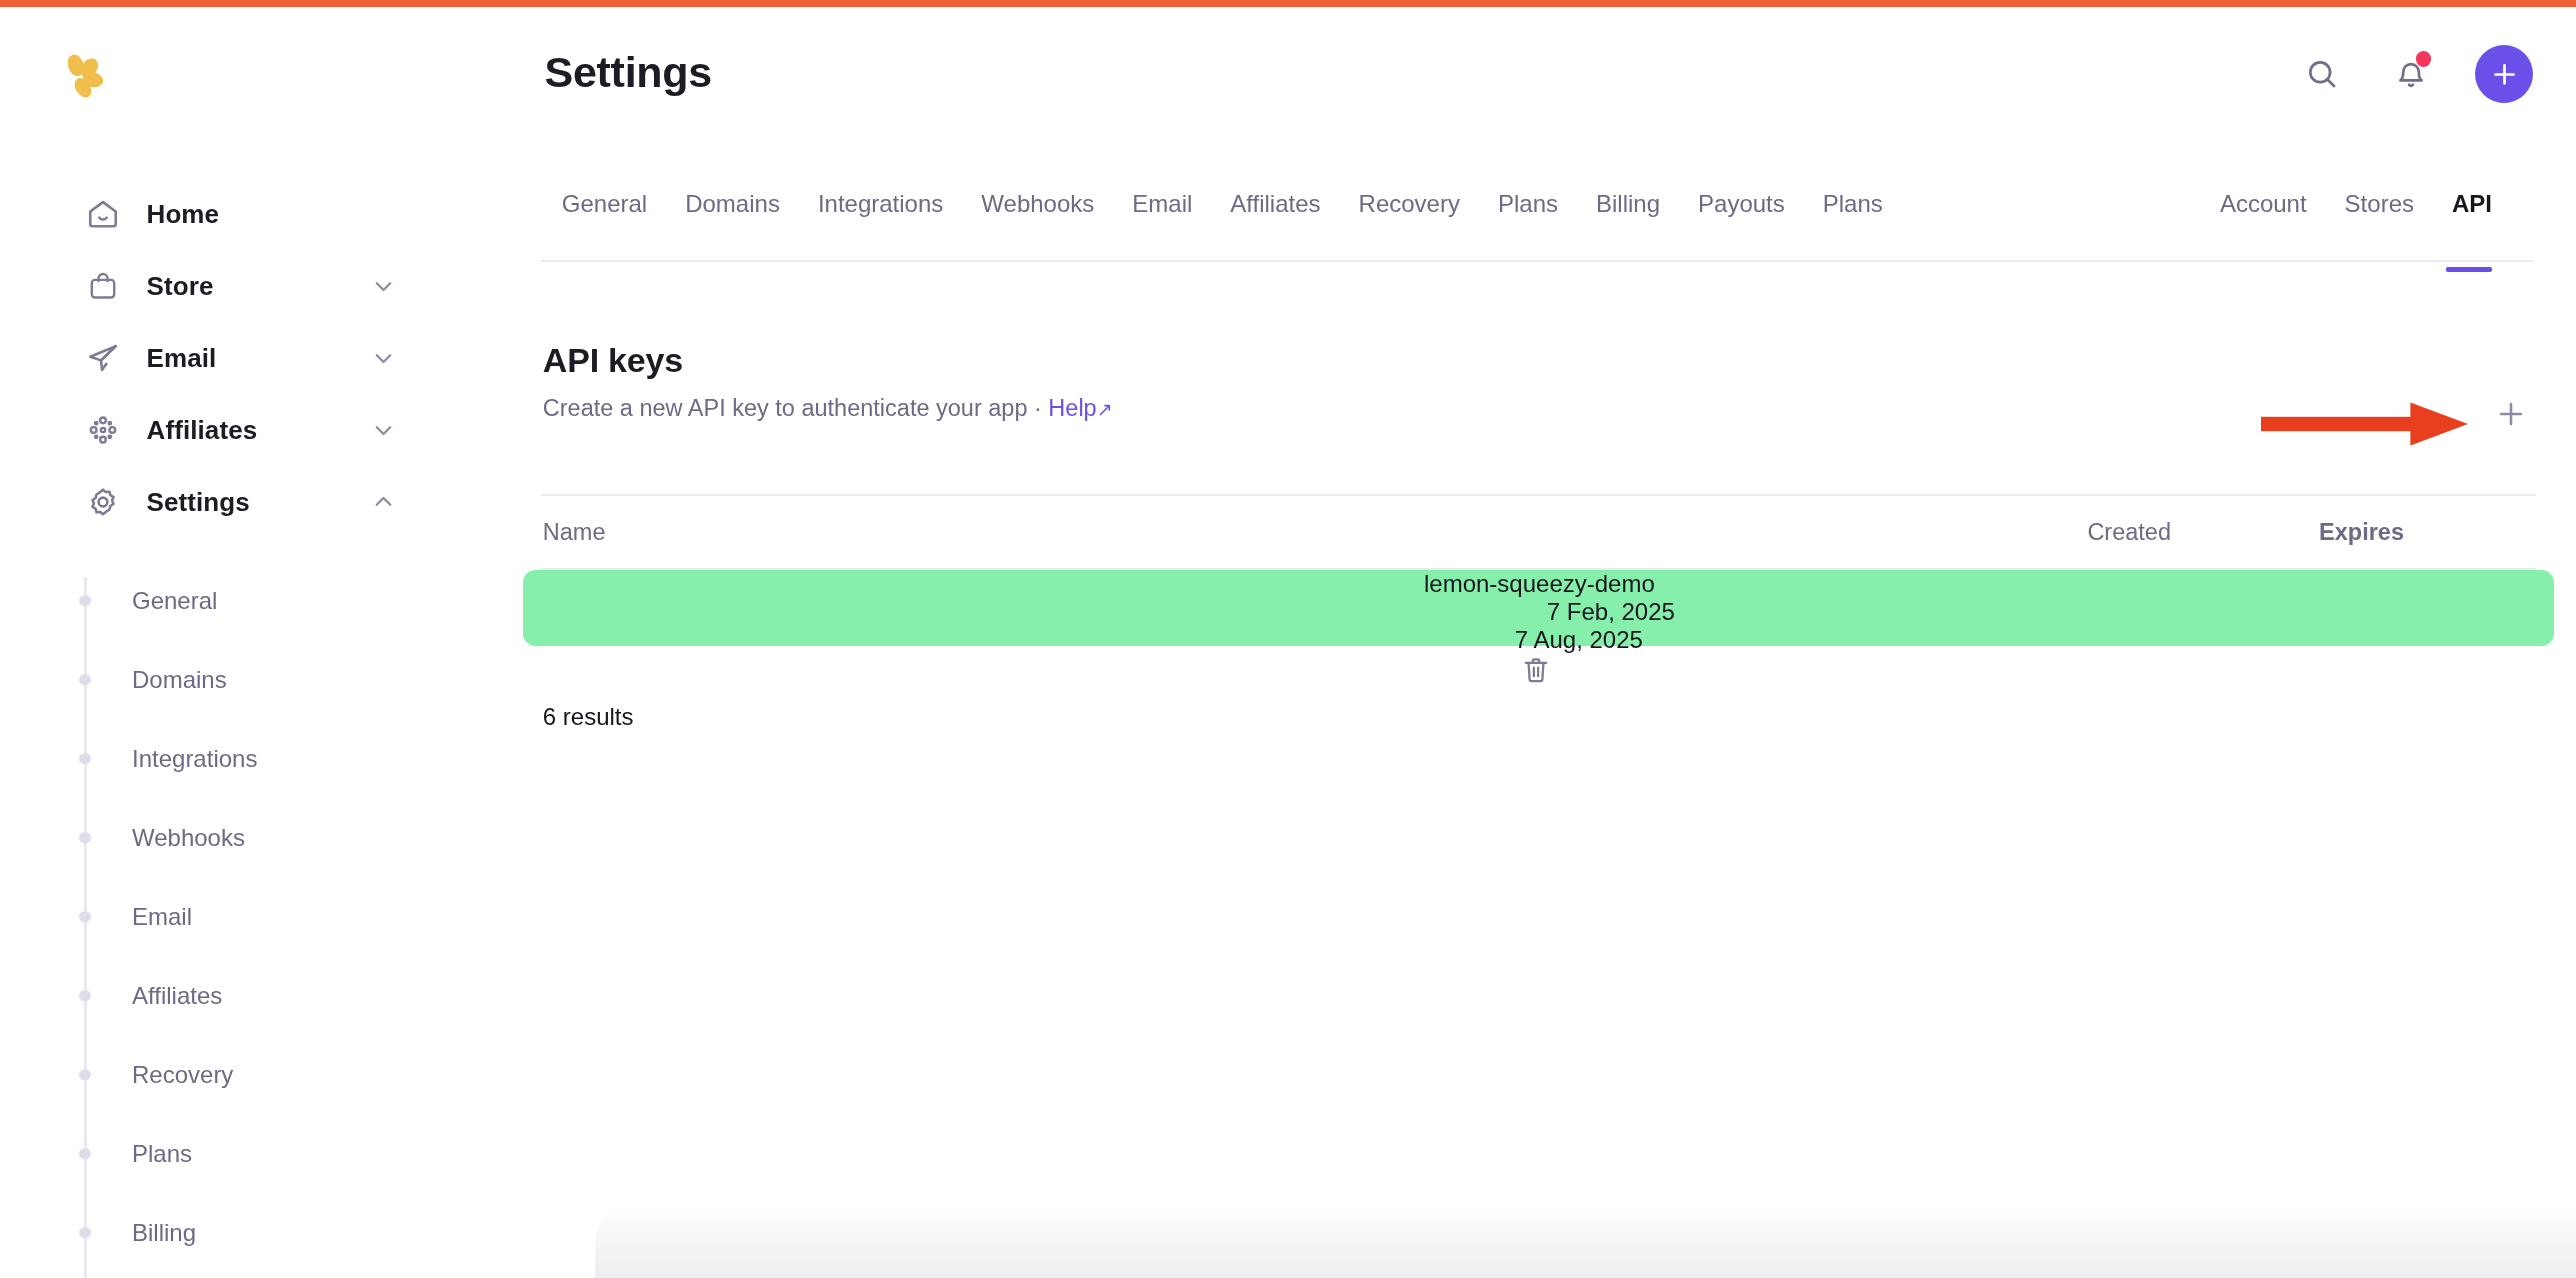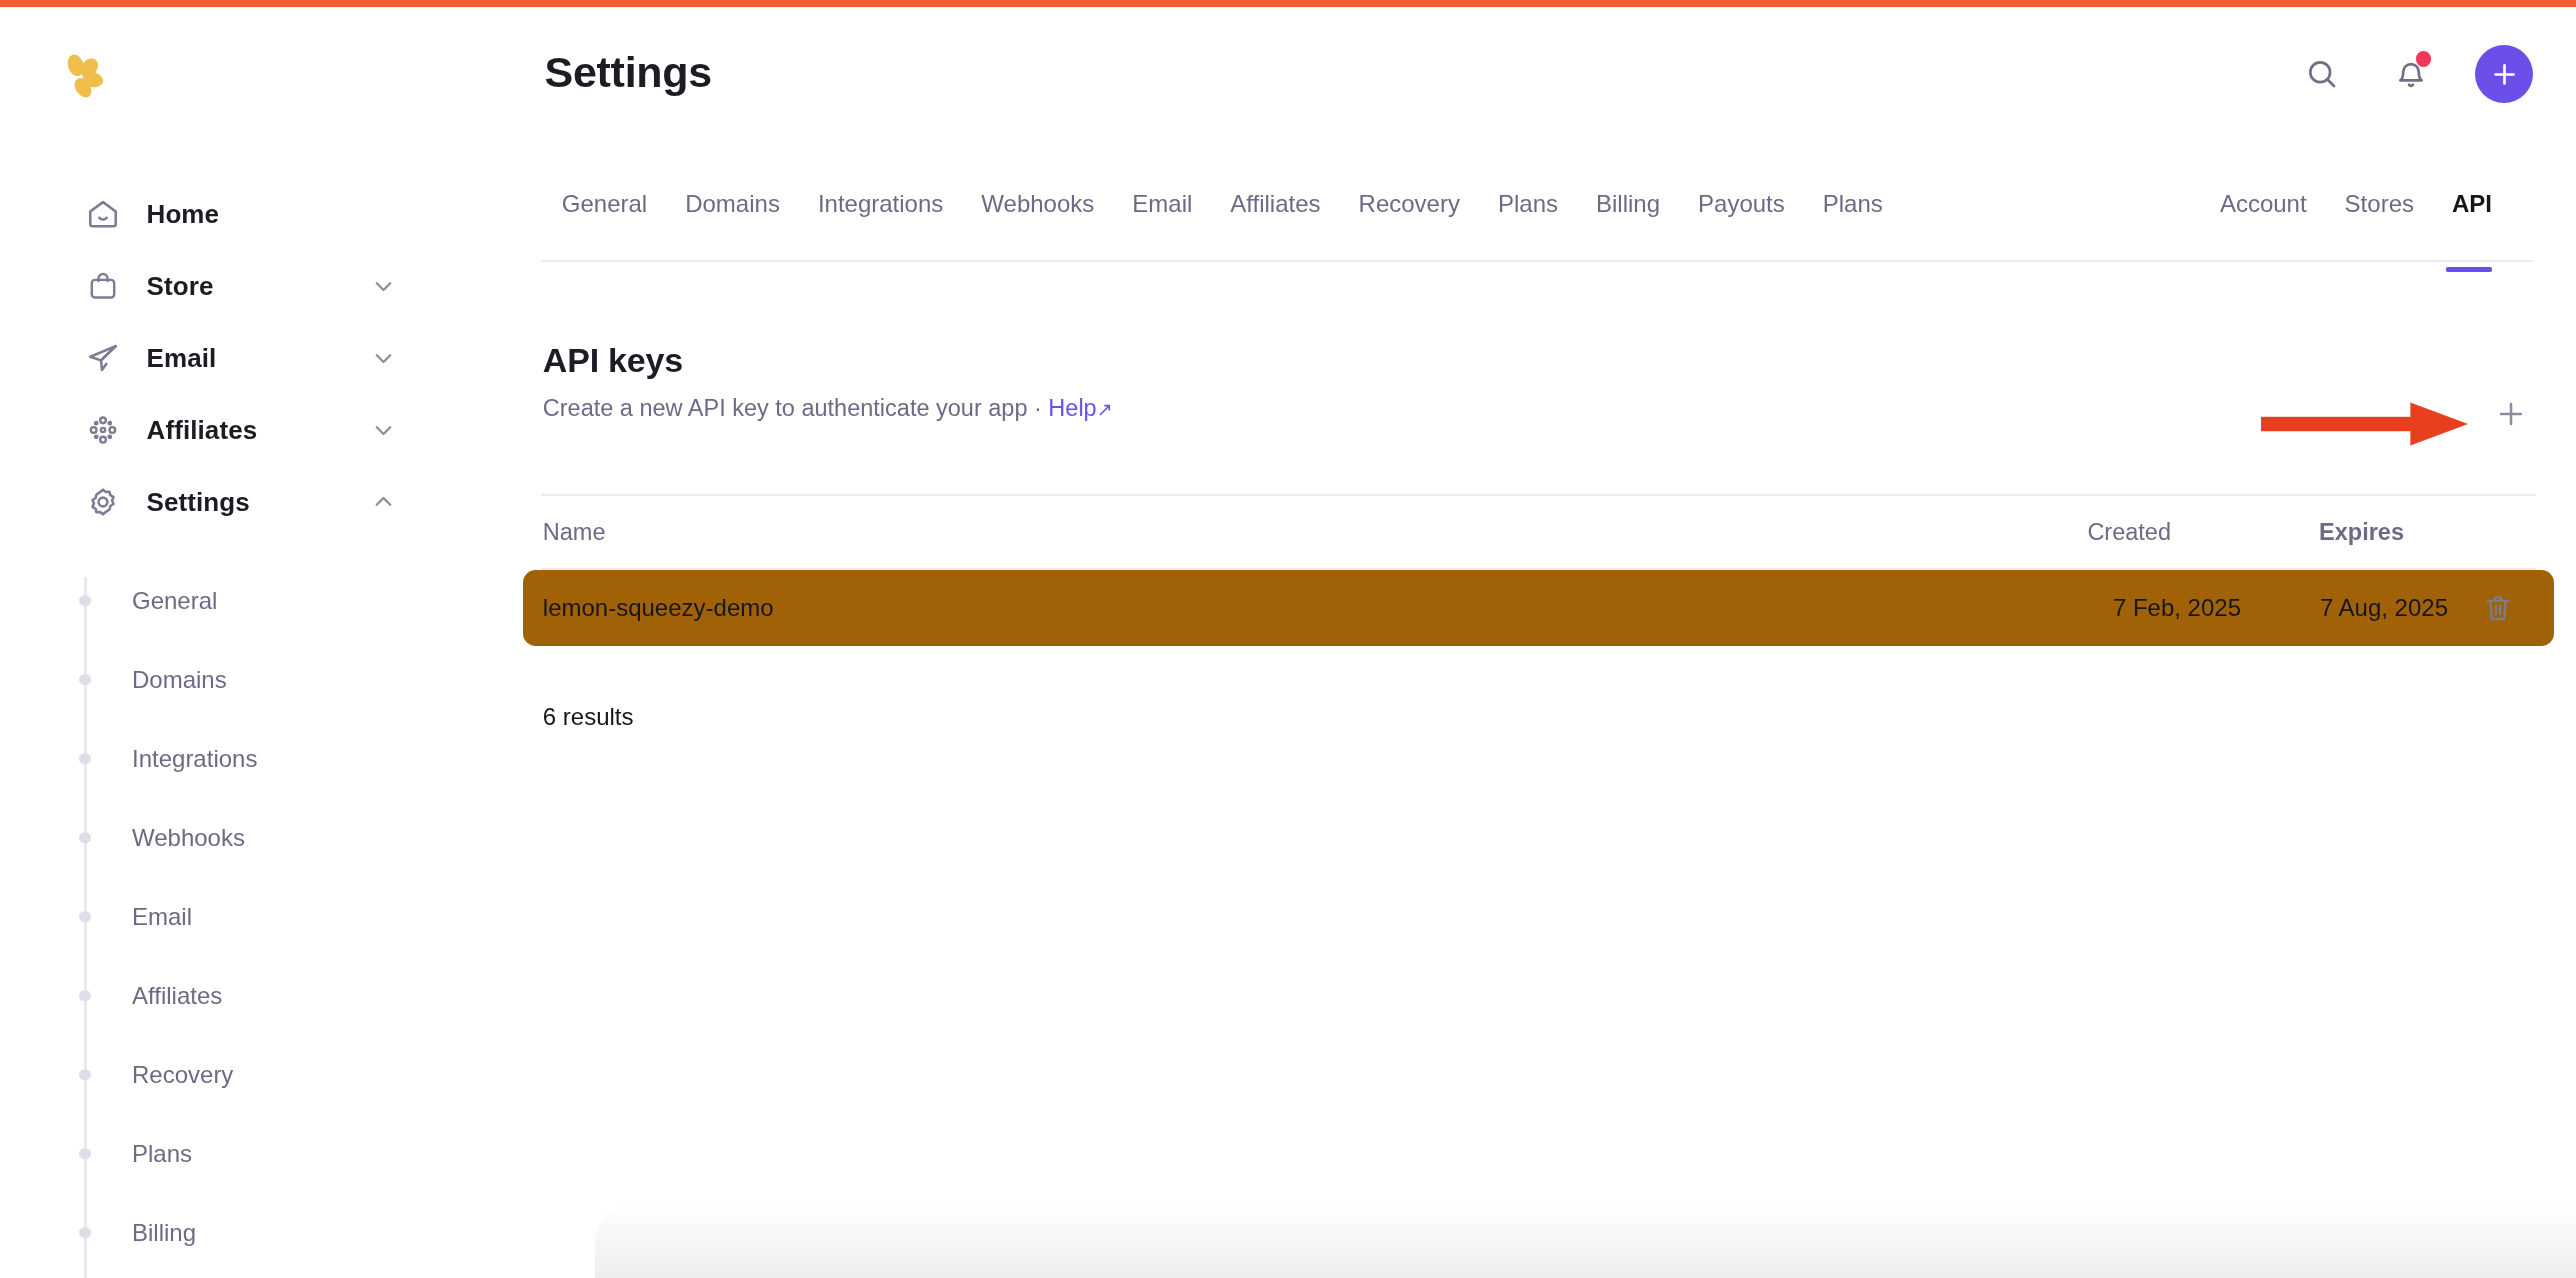--- a/index.html
+++ b/index.html
@@ -134,22 +134,22 @@
     gap: 26px;
   }
   .th { font-size: 23.5px; color: #6b6b85; }
   .th.name { flex: 1; }
   .th.created { width: 271px; text-align: right; }
   .th.expires { width: 207px; text-align: right; font-weight: bold; }
   .th.act { width: 106px; }
 
   .trow {
     display: flex; align-items: center; height: 76px;
-    background: #a16207; border-radius: 12.6px; padding-left: 1.8px;
-    margin-left: -18px; padding-right: 0; width: 2031px; cursor: pointer;
+    background: #86efac; border-radius: 12.6px; padding-left: 1.8px;
+    margin-left: -18px; padding-right: 0; width: 2031px; cursor: pointer; flex-direction: column;
   }
   .trow .pad { width: 18px; flex: none; }
   .td { font-size: 24px; color: #16161d; }
   .td.name { flex: 1; }
   .td.created { width: 271px; text-align: right; }
   .td.expires { width: 207px; text-align: right; }
   .td.act { width: 106px; display: flex; justify-content: flex-end; padding-right: 40px; color: #7c7c94; }
   .td.act svg { display: block; cursor: pointer; }
 
   .results { position: absolute; top: 696px; left: 1.8px; font-size: 24px; color: #16161d; }

